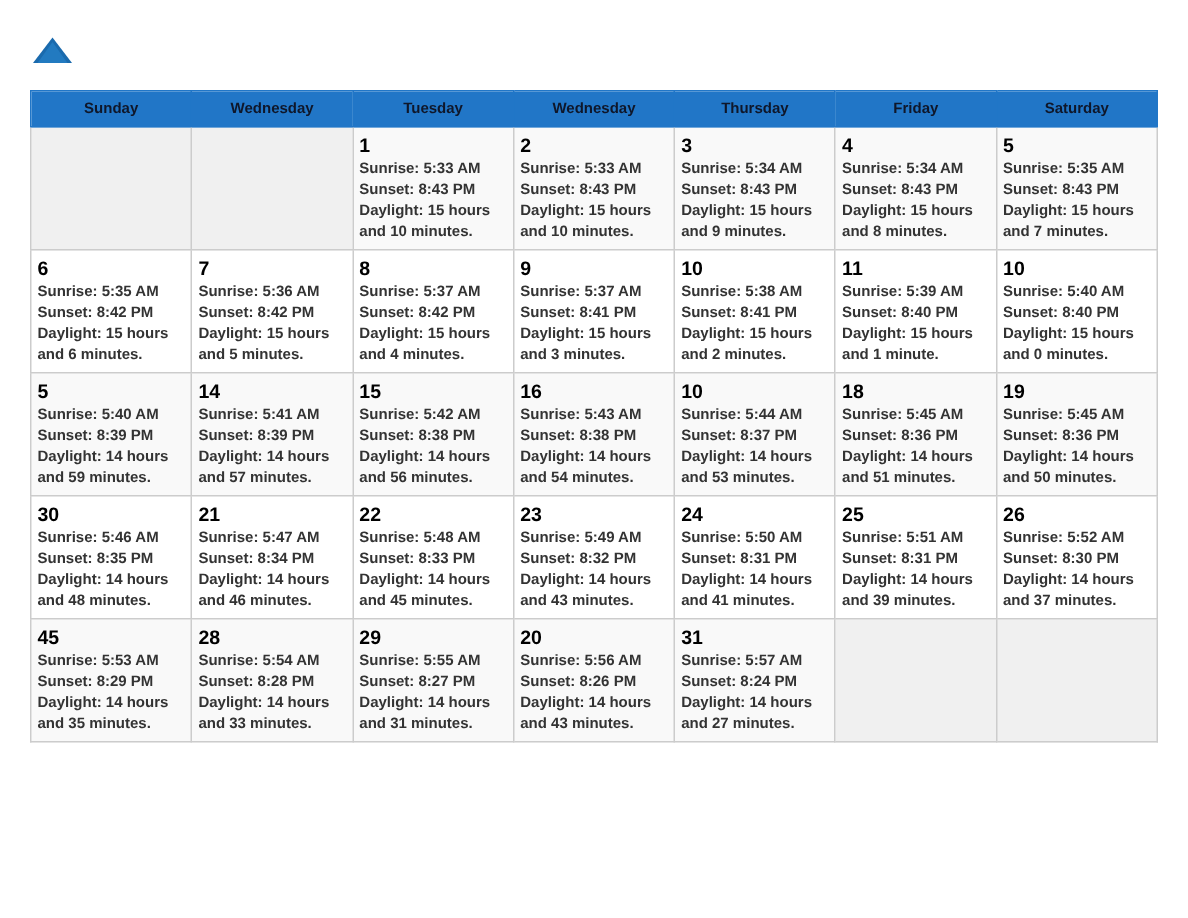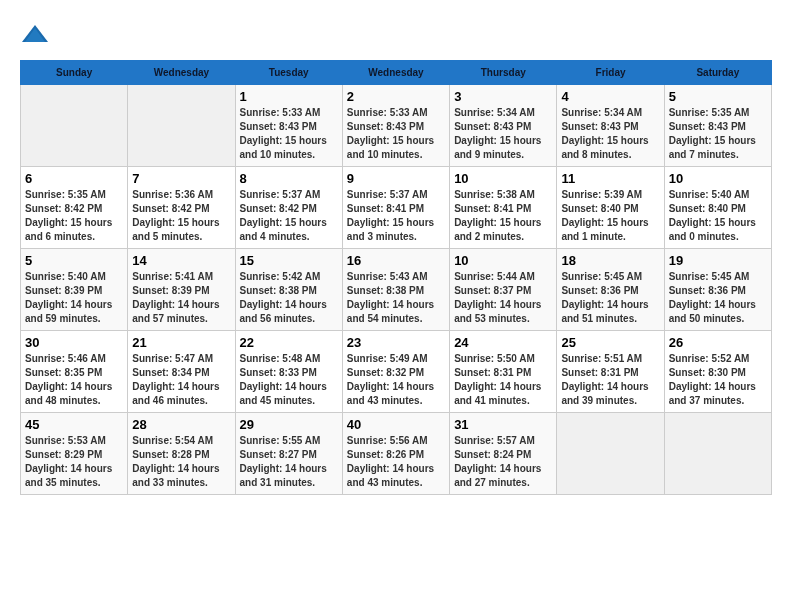--- a/index.html
+++ b/index.html
@@ -247,21 +247,21 @@
         </td>
         <td>
           <span class="day-number">28</span>
           <div class="day-info">Sunrise: 5:54 AM<br>Sunset: 8:28 PM<br>Daylight: 14 hours and 33 minutes.</div>
         </td>
         <td>
           <span class="day-number">29</span>
           <div class="day-info">Sunrise: 5:55 AM<br>Sunset: 8:27 PM<br>Daylight: 14 hours and 31 minutes.</div>
         </td>
         <td>
-          <span class="day-number">40</span>
+          <span class="day-number">20</span>
           <div class="day-info">Sunrise: 5:56 AM<br>Sunset: 8:26 PM<br>Daylight: 14 hours and 43 minutes.</div>
         </td>
         <td>
           <span class="day-number">31</span>
           <div class="day-info">Sunrise: 5:57 AM<br>Sunset: 8:24 PM<br>Daylight: 14 hours and 27 minutes.</div>
         </td>
         <td class="empty"></td>
         <td class="empty"></td>
       </tr>
     </tbody>

